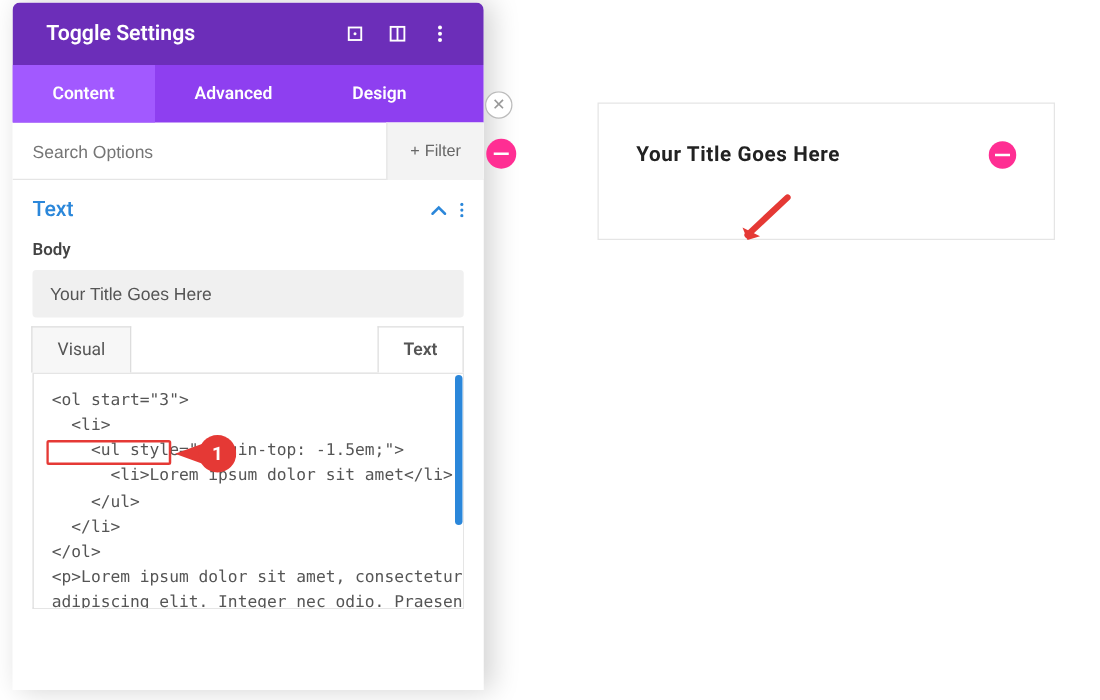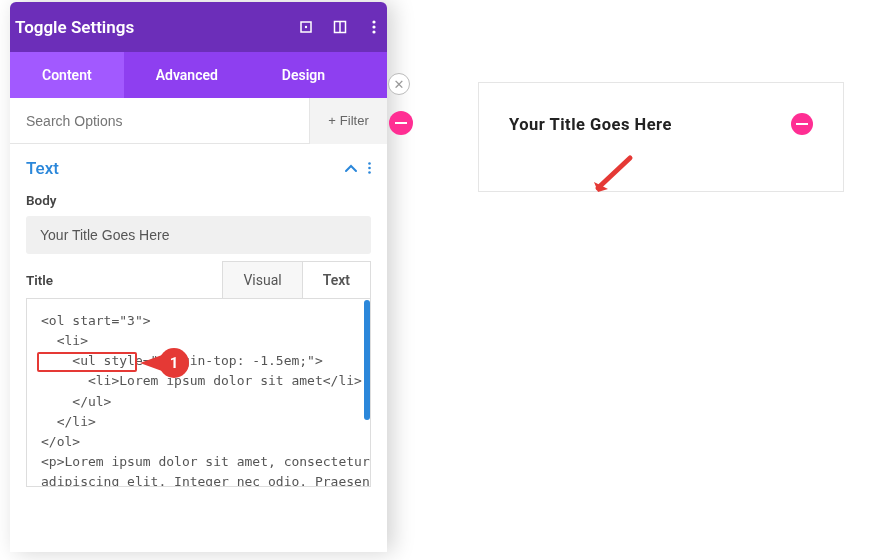--- a/index.html
+++ b/index.html
@@ -1,20 +1,20 @@
 <!DOCTYPE html>
 <html><head>
 <meta charset="utf-8">
 <style>
   * { box-sizing: border-box; margin: 0; padding: 0; }
   body { font-family: -apple-system, BlinkMacSystemFont, "Segoe UI", Roboto, Arial, sans-serif; background: #fff; width: 880px; height: 560px; overflow: hidden; position: relative; }
   
   .panel { position: absolute; left: 10px; top: 2px; width: 377px; height: 550px; background: #fff; border-radius: 6px 6px 0 0; box-shadow: 6px 0 22px rgba(0,0,0,0.18); overflow: hidden; }
   
-  .hdr { background: #6c2eb9; color: #fff; height: 50px; display: flex; align-items: center; padding: 0 5px; }
+  .hdr { background: #6c2eb9; color: #fff; height: 50px; display: flex; align-items: center; padding: 0 27px; }
   .hdr-title { font-size: 17px; font-weight: 600; flex: 1; }
   .hdr-icons { display: flex; gap: 18px; align-items: center; }
   .hdr-icon { width: 16px; height: 16px; display: flex; align-items: center; justify-content: center; }
   .hdr-icon svg { display: block; }
   
   .tabs { background: #8e3ff0; display: flex; height: 46px; }
   .tab { color: #fff; font-size: 14px; font-weight: 600; padding: 0 32px; display: flex; align-items: center; cursor: pointer; }
   .tab.active { background: #a259ff; }
   
   .search-row { display: flex; align-items: center; height: 46px; border-bottom: 1px solid #e5e5e5; }
@@ -24,21 +24,21 @@
   .section { padding: 14px 16px 0 16px; }
   .sec-hdr { display: flex; align-items: center; justify-content: space-between; margin-bottom: 14px; }
   .sec-title { color: #2b87da; font-size: 17px; font-weight: 500; }
   .sec-controls { display: flex; align-items: center; gap: 10px; color: #2b87da; }
   
   .field-label { font-size: 13.5px; color: #444; font-weight: 600; margin-bottom: 8px; }
   .title-input { width: 100%; background: #f0f0f0; border: none; border-radius: 3px; padding: 11px 14px; font-size: 14px; color: #555; outline: none; margin-bottom: 18px; }
   
   .add-media { background: #3a3a47; color: #fff; border: none; border-radius: 3px; padding: 10px 16px; font-size: 12.5px; font-weight: 700; letter-spacing: 0.3px; cursor: pointer; }
   
-  .editor-tabs { display: flex; border-bottom: 1px solid #ddd; margin-top: -35px; justify-content: flex-end; }
+  .editor-tabs { display: flex; border-bottom: 1px solid #ddd; margin-top: -35px; justify-content: space-between; }
   .etab { padding: 10px 20px; font-size: 14px; color: #555; background: #f7f7f7; border: 1px solid #ddd; border-bottom: none; margin-left: -1px; cursor: pointer; }
   .etab.active { background: #fff; font-weight: 600; }
   
   .editor-wrap { position: relative; margin-top: 0; }
   .code-area { width: 100%; height: 188px; border: 1px solid #ddd; border-top: none; padding: 12px 14px; font-family: Consolas, Monaco, monospace; font-size: 13px; line-height: 1.55; color: #555; white-space: pre; overflow: auto; resize: none; outline: none; }
   .code-scrollbar { position: absolute; right: 1px; top: 1px; width: 6px; height: 120px; background: #2b87da; border-radius: 3px; }
   
   .highlight-box { position: absolute; border: 2px solid #e53935; border-radius: 2px; pointer-events: none; }
   
   .callout { position: absolute; display: flex; align-items: center; pointer-events: none; }

